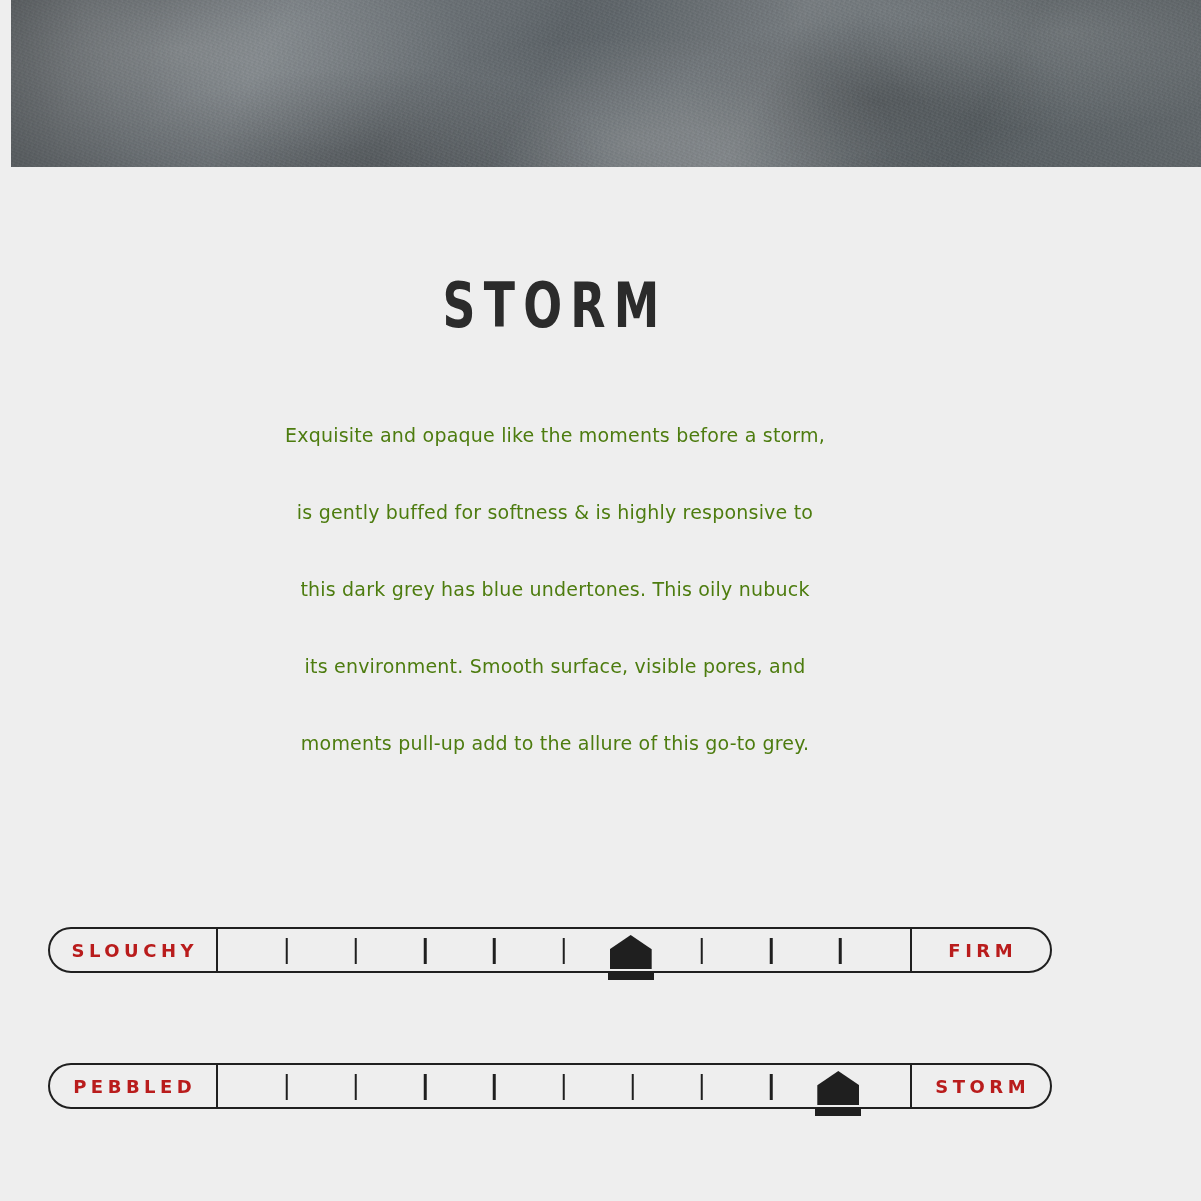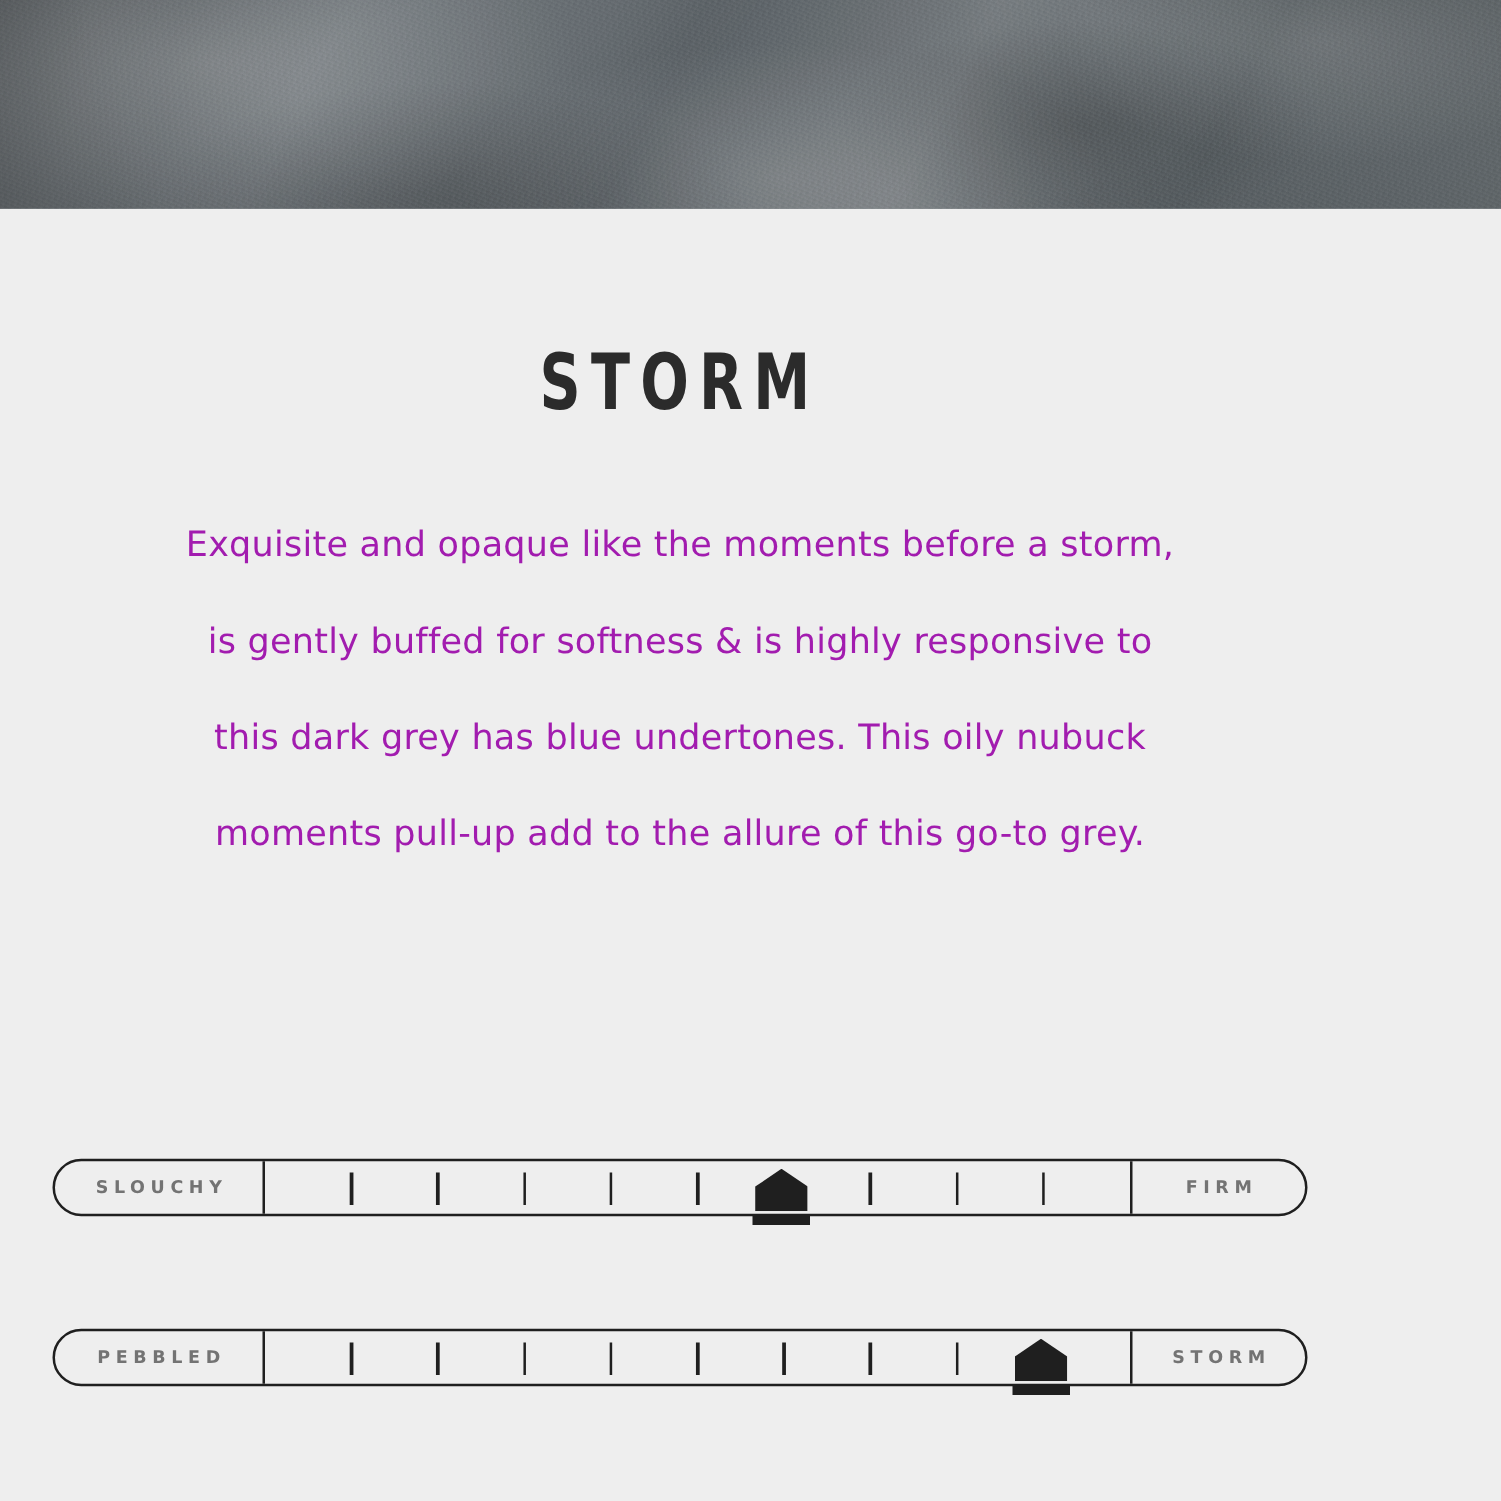--- a/index.html
+++ b/index.html
@@ -11,20 +11,21 @@
     height: 1201px;
     background: #eeeeee;
     font-family: "Liberation Sans", sans-serif;
     overflow: hidden;
   }
   .page {
     position: relative;
     width: 1088px;
     height: 1201px;
     background: #eeeeee;
+    padding-left: 11px;
   }
 
   
   .swatch {
     position: relative;
     width: 1201px;
     height: 167px;
     overflow: hidden;
     background: #6f7579;
   }
@@ -76,22 +77,22 @@
     color: #2b2b2b;
     font-family: "DejaVu Sans Condensed", "Liberation Sans Narrow", "Liberation Sans", sans-serif;
     transform: scaleX(0.82);
   }
 
   
   .copy {
     margin: 60px auto 0 auto;
     width: 840px;
     text-align: center;
-    color: #a21caf;
-    font-size: 28px;
+    color: #4d7c0f;
+    font-size: 19px;
     line-height: 77px;
     letter-spacing: 0.2px;
     font-weight: 400;
     font-family: "DejaVu Sans", "Liberation Sans", sans-serif;
   }
   .copy p { margin: 0; }
 
   
   .scales {
     position: absolute;
@@ -112,24 +113,24 @@
     border: 2.5px solid #1f1f1f;
     border-radius: 23px;
     box-sizing: border-box;
     display: flex;
     align-items: stretch;
   }
   .cap {
     display: flex;
     align-items: center;
     justify-content: center;
-    font-size: 14px;
+    font-size: 18px;
     font-weight: 700;
     letter-spacing: 4.5px;
-    color: #737373;
+    color: #b91c1c;
     text-indent: 4.5px;
     box-sizing: border-box;
     font-family: "DejaVu Sans", "Liberation Sans", sans-serif;
   }
   .cap-left {
     width: 168px;
     border-right: 2.5px solid #1f1f1f;
     flex: 0 0 auto;
   }
   .cap-right {
@@ -183,20 +184,21 @@
     <div class="streaks"></div>
     <div class="vignette"></div>
   </div>
 
   <h1 class="title">STORM</h1>
 
   <div class="copy">
     <p>Exquisite and opaque like the moments before a storm,</p>
     <p>is gently buffed for softness &amp; is highly responsive to</p>
     <p>this dark grey has blue undertones.  This oily nubuck</p>
+    <p>its environment. Smooth surface, visible pores, and</p>
     <p>moments pull-up add to the allure of this go-to grey.</p>
   </div>
 
   <div class="scales">
 
     <div class="scale-wrap">
       <div class="scale">
         <div class="cap cap-left">SLOUCHY</div>
         <div class="track" id="track-0">
             <div class="tick" style="left: 10%;"></div>

